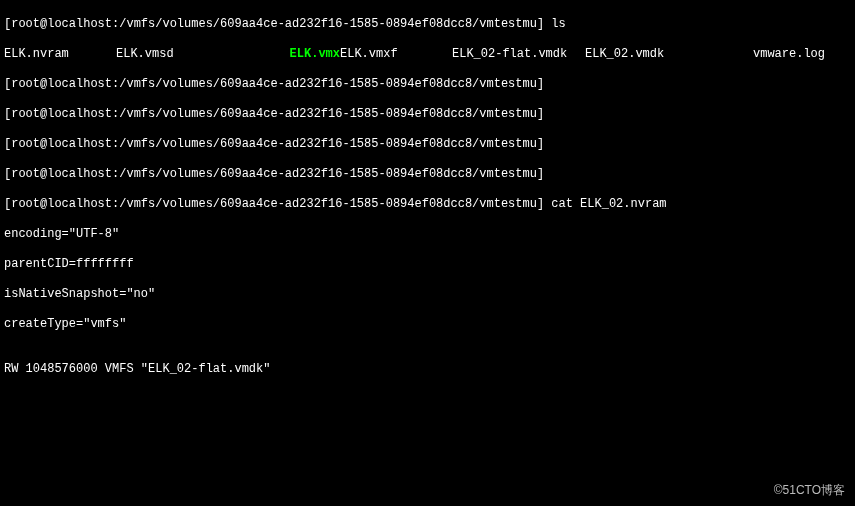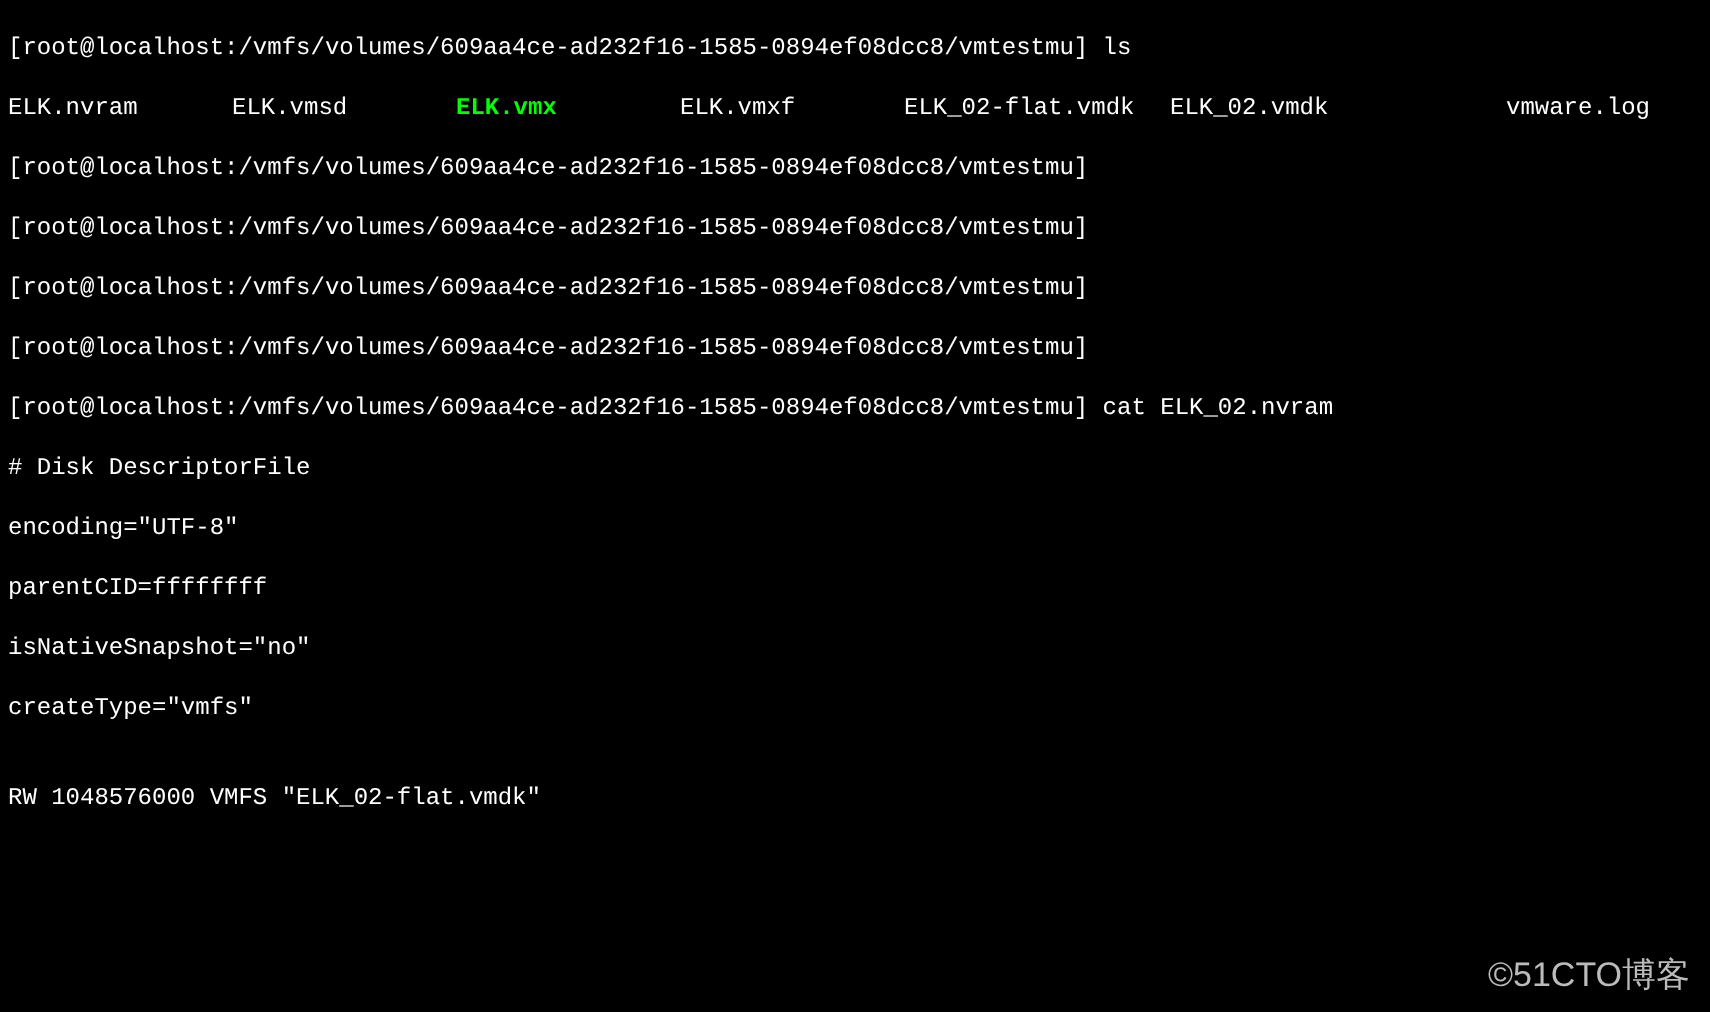--- a/index.html
+++ b/index.html
@@ -22,42 +22,42 @@
     .terminal {
       white-space: pre;
     }
     .line {
       display: block;
     }
     .highlight-green {
       color: #00ff00;
       background-color: #000000;
       font-weight: bold;
+      text-align: right;
     }
     .watermark {
       position: absolute;
       bottom: 8px;
       right: 10px;
       color: #bbbbbb;
-      font-size: 17px;
+      font-size: 12px;
       font-family: Arial, sans-serif;
     }
   </style>
 </head>
 <body>
 
 <div class="terminal">
 <span class="line"><span>[</span><span>root@localhost</span><span>:</span><span>/vmfs/volumes/609aa4ce-ad232f16-1585-0894ef08dcc8/vmtestmu</span><span>]</span><span> ls</span></span>
 <span class="line"><span style="display:inline-block;width:112px">ELK.nvram</span><span style="display:inline-block;width:112px">ELK.vmsd</span><span style="display:inline-block;width:112px" class="highlight-green">ELK.vmx</span><span style="display:inline-block;width:112px">ELK.vmxf</span><span style="display:inline-block;width:133px">ELK_02-flat.vmdk</span><span style="display:inline-block;width:168px">ELK_02.vmdk</span><span>vmware.log</span></span>
 <span class="line"><span>[</span><span>root@localhost</span><span>:</span><span>/vmfs/volumes/609aa4ce-ad232f16-1585-0894ef08dcc8/vmtestmu</span><span>]</span></span>
 <span class="line"><span>[</span><span>root@localhost</span><span>:</span><span>/vmfs/volumes/609aa4ce-ad232f16-1585-0894ef08dcc8/vmtestmu</span><span>]</span></span>
 <span class="line"><span>[</span><span>root@localhost</span><span>:</span><span>/vmfs/volumes/609aa4ce-ad232f16-1585-0894ef08dcc8/vmtestmu</span><span>]</span></span>
 <span class="line"><span>[</span><span>root@localhost</span><span>:</span><span>/vmfs/volumes/609aa4ce-ad232f16-1585-0894ef08dcc8/vmtestmu</span><span>]</span></span>
 <span class="line"><span>[</span><span>root@localhost</span><span>:</span><span>/vmfs/volumes/609aa4ce-ad232f16-1585-0894ef08dcc8/vmtestmu</span><span>]</span><span> cat ELK_02.nvram</span></span>
-<span class="line"># Disk DescriptorFile</span>
 <span class="line">encoding="UTF-8"</span>
 <span class="line">parentCID=ffffffff</span>
 <span class="line">isNativeSnapshot="no"</span>
 <span class="line">createType="vmfs"</span>
 <span class="line"></span>
 <span class="line">RW 1048576000 VMFS "ELK_02-flat.vmdk"</span>
 <span class="line"></span>
 
 
 <span class="line"></span>

